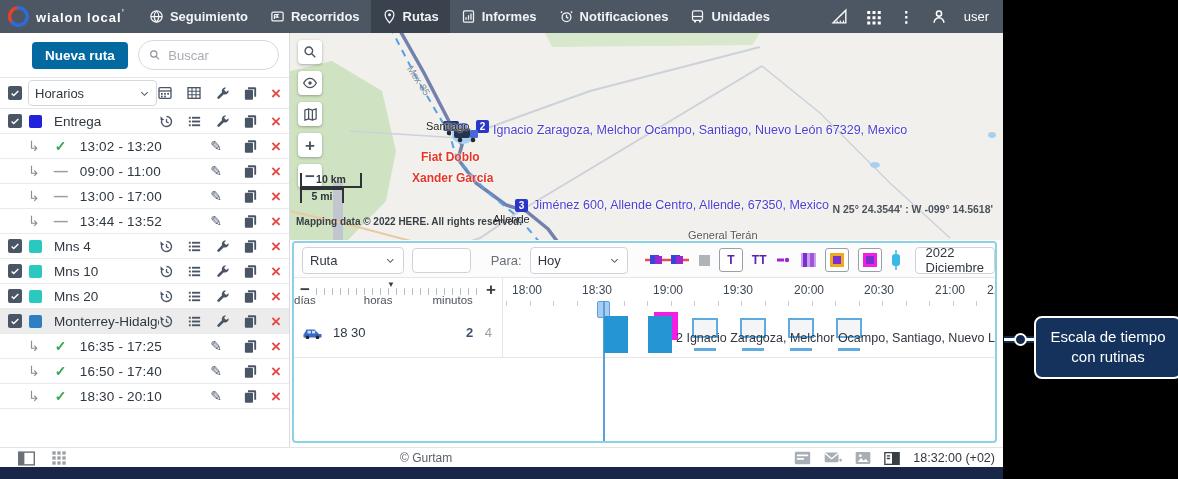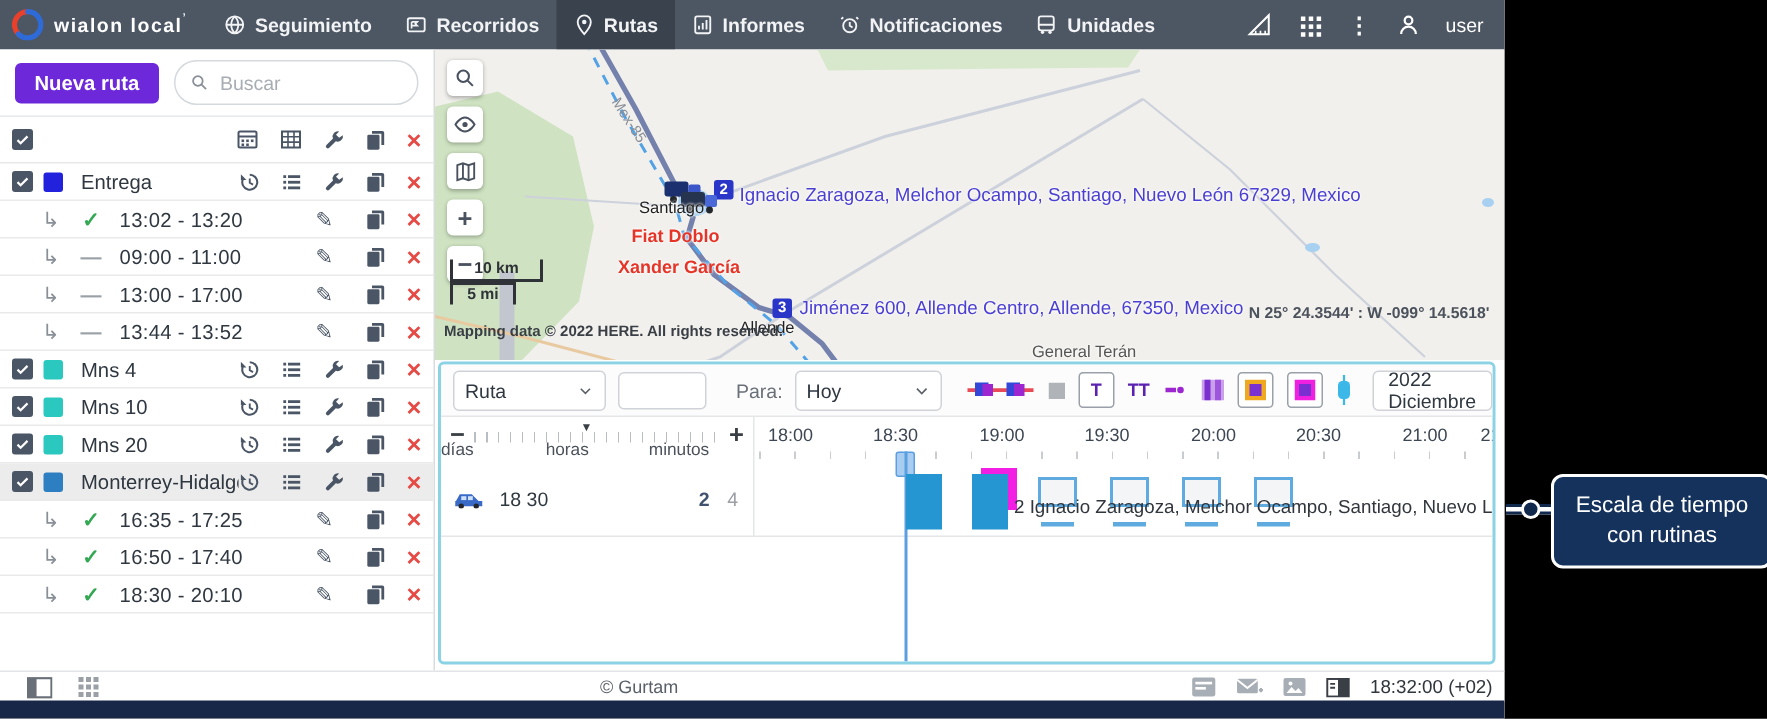--- a/index.html
+++ b/index.html
@@ -14,21 +14,21 @@
   .tabs{display:flex;height:33px;}
   .tab{display:flex;align-items:center;gap:6px;padding:0 11px;font-size:13px;font-weight:700;color:#f2f3f5;cursor:pointer;}
   .tab.active{background:#39424d;}
   .nav-right{margin-left:auto;display:flex;align-items:center;gap:16px;padding-right:14px;}
   .kebab{font-size:15px;font-weight:700;color:#fff;letter-spacing:0;}
   .user-label{font-size:13px;color:#fff;}
 
   
   .sidebar{position:absolute;left:0;top:33px;width:290px;height:414px;background:#fff;border-right:1px solid #d9dcdf;box-sizing:border-box;}
   .sb-top{display:flex;align-items:center;gap:10px;padding:7px 10px;}
-  .btn-new{background:#6d28d9;color:#fff;border:none;border-radius:4px;font-size:13.5px;font-weight:700;padding:6px 13px;cursor:pointer;}
+  .btn-new{background:#0369a1;color:#fff;border:none;border-radius:4px;font-size:13.5px;font-weight:700;padding:6px 13px;cursor:pointer;margin-left:22px;}
   .searchbox{flex:1;display:flex;align-items:center;gap:6px;border:1px solid #d5d9de;border-radius:15px;height:28px;padding:0 10px;}
   .searchbox input{border:none;outline:none;font-size:13px;width:100%;color:#333;background:transparent;}
   .searchbox input::placeholder{color:#a8adb4;}
   .hdr-row{display:flex;align-items:center;height:30px;padding:0 8px;border-top:1px solid #e6e8ea;border-bottom:1px solid #e6e8ea;}
   .selectbox{display:flex;align-items:center;justify-content:space-between;width:122px;border:1px solid #d5d9de;border-radius:4px;height:24px;padding:0 6px;margin-left:6px;font-size:13px;color:#2f3740;}
   .row{display:flex;align-items:center;height:24px;border-bottom:1px solid #e9eaec;padding:0 8px;font-size:13.5px;color:#2f3740;}
   .row.sel{background:#ececec;}
   .cb{width:14px;height:14px;background:#4a5666;border-radius:2px;display:inline-flex;align-items:center;justify-content:center;flex:none;}
   .swatch{width:13px;height:13px;border-radius:2px;margin-left:7px;flex:none;}
   .rname{margin-left:12px;flex:1;white-space:nowrap;overflow:hidden;}
@@ -214,20 +214,26 @@
           </svg>
         <input placeholder="Buscar" style="">
       </div>
     </div>
     <div class="hdr-row">
       <span class="cb">
           <svg width="10" height="10" viewBox="0 0 24 24">
             <path d="m4 13 5 5L20 7" fill="none" stroke="#fff" stroke-width="3.5"></path>
           </svg>
         </span>
+      <div class="selectbox">
+        <span>Horarios</span>
+        <svg class="si" width="11" height="11" viewBox="0 0 24 24">
+            <path d="m5 9 7 7 7-7" fill="none" stroke="#5a6068" stroke-width="2.4"></path>
+          </svg>
+      </div>
       <span class="icnset">
         <svg class="si" width="16" height="16" viewBox="0 0 24 24">
             <rect x="3" y="4" width="18" height="16" rx="1.5" fill="none" stroke="#4a5666" stroke-width="2"></rect>
             <path d="M3 9h18" stroke="#4a5666" stroke-width="2"></path>
             <g fill="#4a5666">
               <rect x="6" y="12" width="2.6" height="2.6"></rect>
               <rect x="10.7" y="12" width="2.6" height="2.6"></rect>
               <rect x="15.4" y="12" width="2.6" height="2.6"></rect>
               <rect x="6" y="16" width="2.6" height="2.6"></rect>
               <rect x="10.7" y="16" width="2.6" height="2.6"></rect>
@@ -541,21 +547,21 @@
           <circle cx="7" cy="14" r="2.3" fill="#23262b"></circle>
           <circle cx="20" cy="14" r="2.3" fill="#23262b"></circle>
         </svg>
       <svg style="position:absolute;left:163px;top:93px;" width="27" height="17" viewBox="0 0 27 17">
           <rect x="1" y="2" width="16" height="10" rx="2" fill="#27344f"></rect>
           <rect x="17" y="4" width="8" height="8" rx="1.5" fill="#4a68d8"></rect>
           <circle cx="7" cy="14" r="2.3" fill="#23262b"></circle>
           <circle cx="20" cy="14" r="2.3" fill="#23262b"></circle>
         </svg>
       <span class="mlabel addr" style="left:203px;top:90px;">Ignacio Zaragoza, Melchor Ocampo, Santiago, Nuevo León 67329, Mexico</span>
-      <span class="mlabel town" style="left:136px;top:100px;">Santiago</span>
+      <span class="mlabel town" style="left:136px;top:87px;">Santiago</span>
       <span class="mlabel unitlbl" style="left:131px;top:117px;">Fiat Doblo</span>
       <span class="mlabel unitlbl" style="left:122px;top:138px;">Xander García</span>
       <span class="badge" style="left:225px;top:166px;">3</span>
       <span class="mlabel addr" style="left:243px;top:165px;">Jiménez 600, Allende Centro, Allende, 67350, Mexico</span>
       <span class="mlabel town" style="left:203px;top:180px;">Allende</span>
       <span class="mlabel town" style="left:398px;top:196px;color:#555;">General Terán</span>
       <span class="mlabel coords" style="right:10px;top:170px;">N 25° 24.3544' : W -099° 14.5618'</span>
       <div class="mapctl">
         <div class="mbtn">
             <svg width="14" height="14" viewBox="0 0 24 24">

